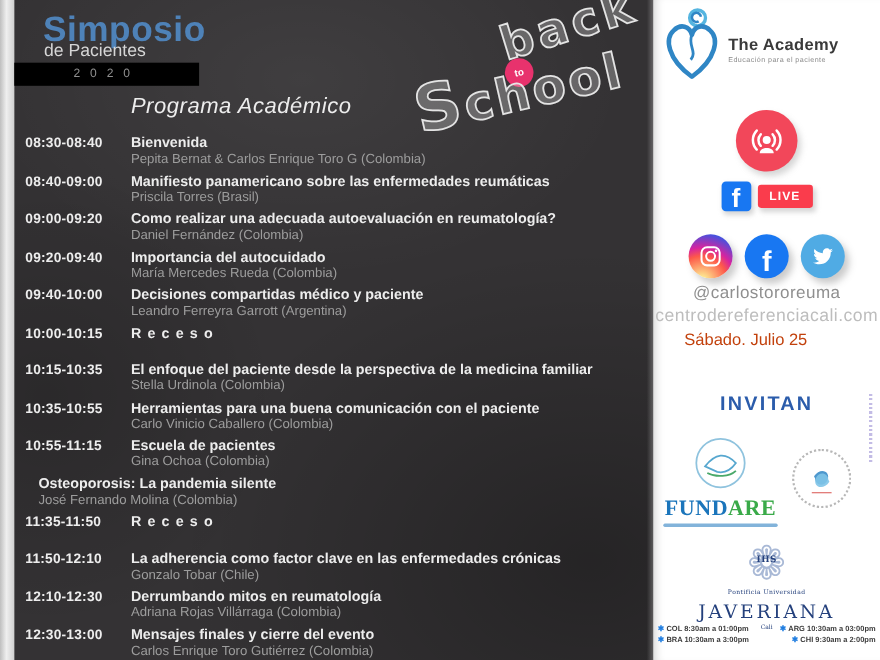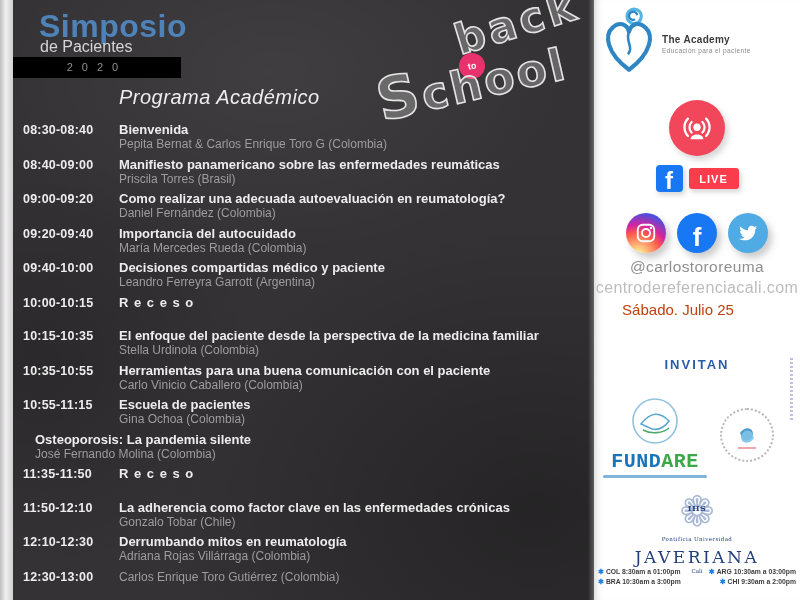--- a/index.html
+++ b/index.html
@@ -41,45 +41,45 @@
   .time{width:84px;flex:none;font-size:12.5px;font-weight:bold;color:#ededed;letter-spacing:.2px;}
   .body{flex:1;padding-left:12px;}
   .title{font-size:13px;font-weight:bold;color:#ededed;line-height:14px;}
   .title.receso{letter-spacing:1px;}
   .spk{font-size:12px;color:#9d9d9d;line-height:13.5px;margin-top:1px;}
   
   .side{position:absolute;left:594px;top:0;width:206px;height:600px;background:#fff;
     box-shadow:inset 8px 0 10px -8px rgba(0,0,0,.25);}
   .acad{position:absolute;left:4px;top:6px;width:198px;display:flex;align-items:center;}
   .acad-text{margin-left:2px;}
-  .acad-name{font-size:10px;font-weight:bold;color:#3a3a3a;letter-spacing:.3px;}
+  .acad-name{font-size:15px;font-weight:bold;color:#3a3a3a;letter-spacing:.3px;}
   .acad-tag{font-size:6.5px;color:#8a8a8a;letter-spacing:.4px;margin-top:2px;}
   .live-circle{position:absolute;left:75px;top:100px;width:56px;height:56px;border-radius:50%;
     background:#f2475a;display:flex;align-items:center;justify-content:center;
     box-shadow:3px 4px 6px rgba(150,150,150,.4);}
   .fb-live{position:absolute;left:0;top:165px;width:206px;display:flex;justify-content:center;align-items:center;gap:6px;}
   .fb-sq{width:27px;height:27px;border-radius:4px;background:#1877f2;color:#fff;overflow:hidden;
     font-weight:bold;font-size:24px;text-align:center;line-height:31px;box-shadow:2px 3px 5px rgba(150,150,150,.4);}
   .live-badge{min-width:40px;height:21px;border-radius:3px;background:#fa3c4c;color:#fff;
     font-weight:bold;font-size:11px;letter-spacing:1px;display:flex;align-items:center;justify-content:center;
     padding:0 5px;box-shadow:2px 3px 5px rgba(150,150,150,.4);}
   .social{position:absolute;left:0;top:213px;width:206px;display:flex;justify-content:center;gap:11px;}
   .soc{width:40px;height:40px;border-radius:50%;display:flex;align-items:center;justify-content:center;
     box-shadow:4px 5px 7px rgba(140,140,140,.45);}
   .ig{background:radial-gradient(circle at 30% 107%,#fdf497 0%,#fdf497 5%,#fd5949 45%,#d6249f 60%,#285aeb 90%);}
   .fbc{background:#1877f2;color:#fff;font-weight:bold;font-size:26px;overflow:hidden;}
   .fbc span{display:block;margin-top:9px;}
   .tw{background:#50abe4;}
   .handle{position:absolute;left:0;top:258px;width:206px;text-align:center;font-size:15.5px;color:#8f8f8f;letter-spacing:.4px;}
   .website{position:absolute;left:0;top:279px;width:206px;text-align:center;font-size:16px;color:#bdbdbd;letter-spacing:.4px;}
   .date{position:absolute;left:0;top:301px;width:168px;text-align:center;font-size:15px;color:#c2410c;}
-  .invitan{position:absolute;left:0;top:357px;width:206px;text-align:center;font-size:13px;font-weight:bold;color:#2b5cab;letter-spacing:2px;}
+  .invitan{position:absolute;left:0;top:357px;width:206px;text-align:center;font-size:18px;font-weight:bold;color:#2b5cab;letter-spacing:2px;}
   
   .fundare{position:absolute;left:2px;top:396px;width:118px;text-align:center;}
-  .fundare-name{font-size:20px;font-weight:800;letter-spacing:.5px;margin-top:-2px;font-family:Liberation Mono, monospace;}
+  .fundare-name{font-size:20px;font-weight:800;letter-spacing:.5px;margin-top:-2px;font-family:Liberation Serif, serif;}
   .fundare-name .b{color:#1b75bb;}
   .fundare-name .g{color:#3aaa49;}
   .fundare-tagline{width:104px;height:3px;margin:2px auto 0;border-radius:2px;background:rgba(27,117,187,.55);}
   
   .centro{position:absolute;left:126px;top:408px;width:50px;height:50px;border-radius:50%;
     border:2px dotted #b7b7b7;display:flex;align-items:center;justify-content:center;}
   
   .jav{position:absolute;left:0;top:490px;width:206px;text-align:center;font-family:"DejaVu Serif",serif;color:#24407c;}
   .jav-crest{position:relative;width:48px;height:44px;margin:0 auto;}
   .jav-flower{font-size:42px;line-height:44px;color:#a9b9d6;}
@@ -203,20 +203,21 @@
         <div class="row">
           <div class="time">12:10-12:30</div>
           <div class="body">
             <div class="title">Derrumbando mitos en reumatología</div>
             <div class="spk">Adriana Rojas Villárraga (Colombia)</div>
           </div>
         </div>
         <div class="row">
           <div class="time">12:30-13:00</div>
           <div class="body">
+            <div class="title">Mensajes finales y cierre del evento</div>
             <div class="spk">Carlos Enrique Toro Gutiérrez (Colombia)</div>
           </div>
         </div>
       </div>
   </div>
 
   <div class="side">
 
     <div class="acad">
       <span>

